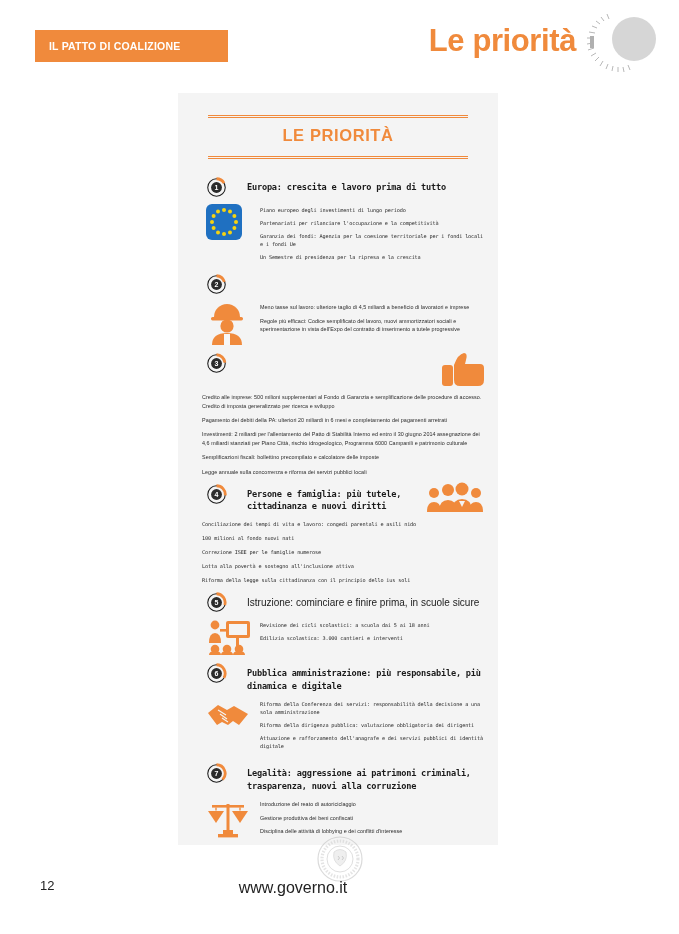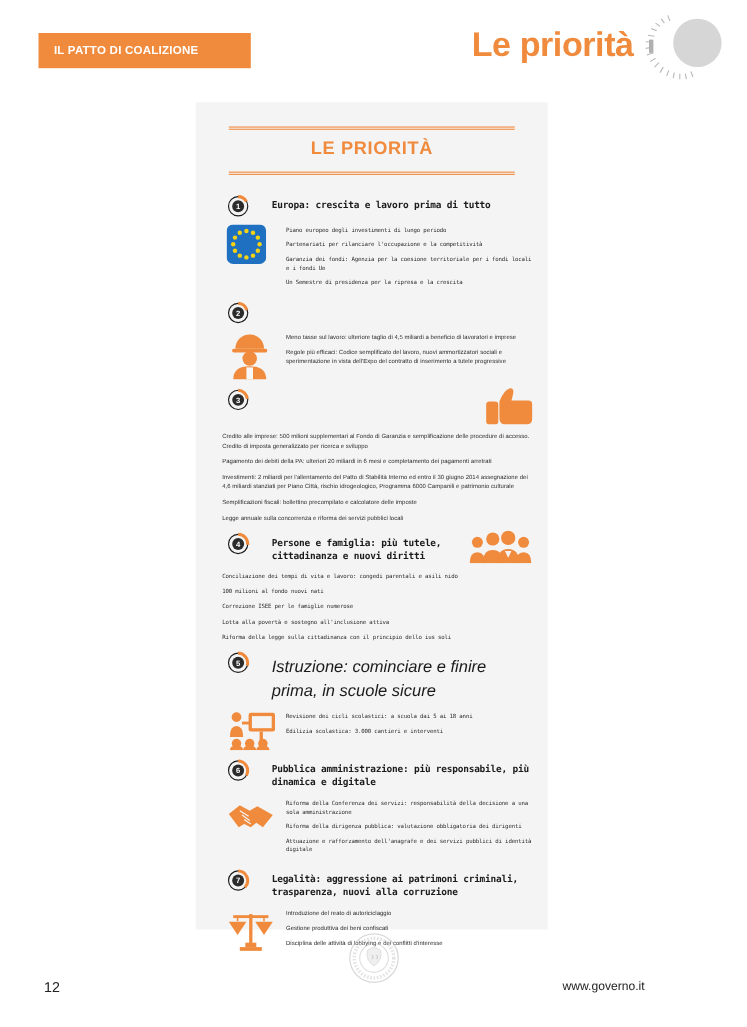--- a/index.html
+++ b/index.html
@@ -48,41 +48,41 @@
   .section { position: relative; margin-top: 9px; }
   .sec-head { display: flex; align-items: flex-start; gap: 20px; padding-left: 14px; }
   .badge { flex: 0 0 auto; width: 21px; height: 21px; margin-top: -1px; }
   .sec-title {
     font-size: 8.6px; color: #1b1b1b; line-height: 1.45;
     font-family: "DejaVu Sans Mono", monospace; font-weight: bold;
     letter-spacing: -.2px; padding-top: 3px;
   }
   .sec-title.plain {
     font-family: "Liberation Sans", sans-serif; font-weight: normal;
-    font-size: 15px; letter-spacing: 0; font-style: italic;
+    font-size: 10px; letter-spacing: 0;
   }
   .sec-body { display: flex; gap: 8px; margin-top: 6px; padding-left: 14px; }
   .sec-art { flex: 0 0 auto; width: 46px; }
   .sec-lines { flex: 1 1 auto; padding-top: 2px; }
   .line {
     font-size: 5.4px; color: #2b2b2b; line-height: 1.55;
     margin-bottom: 5px; letter-spacing: .05px;
   }
   .line.mono {
     font-family: "DejaVu Sans Mono", monospace;
     font-size: 5.2px; letter-spacing: -.15px;
   }
   .full-lines { padding-left: 10px; margin-top: 7px; }
   .full-lines .line { margin-bottom: 6px; }
 
   
-  .footer { position: absolute; left: 0; bottom: 4px; width: 586px; height: 88px; }
+  .footer { position: absolute; left: 0; bottom: 16px; width: 586px; height: 88px; }
   .seal { position: absolute; left: 317px; top: 6px; width: 46px; height: 46px; opacity: .55; }
   .page-no { position: absolute; left: 40px; top: 48px; font-size: 13px; color: #222; }
-  .site { position: absolute; left: 0; right: 0; top: 49px; text-align: right; font-size: 11px; color: #222; }
+  .site { position: absolute; left: 0; right: 0; top: 49px; text-align: center; font-size: 16px; color: #222; }
 
   .art-svg { display: block; }
 </style>
 </head>
 <body>
 
 <div class="page">
 
   <div class="header">
     <div class="tag-chip">

